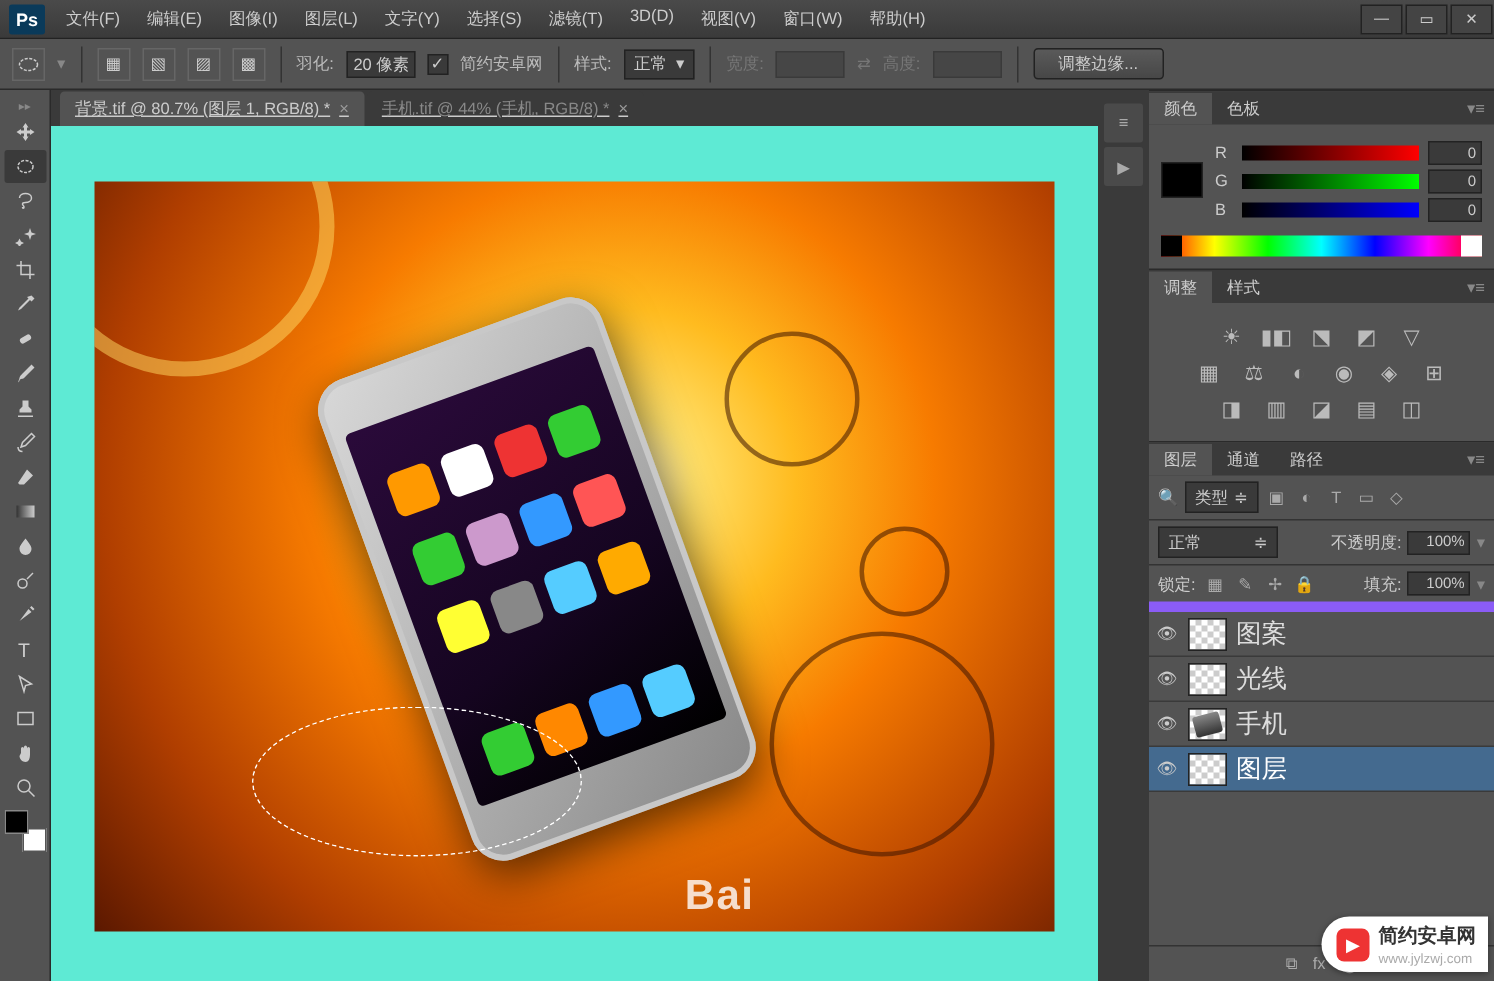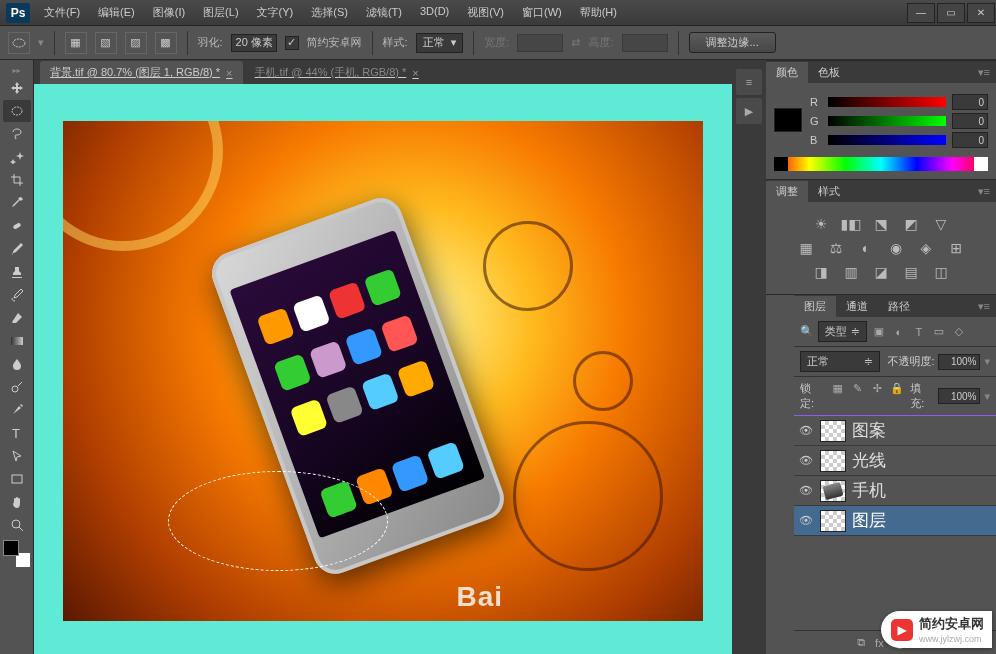--- a/index.html
+++ b/index.html
@@ -64,28 +64,28 @@
 .rgb-slider.g { background: linear-gradient(to right,#000,#0f0); }
 .rgb-slider.b { background: linear-gradient(to right,#000,#00f); }
 .rgb-val { width: 36px; height: 16px; background: #3a3a3a; border: 1px solid #222; color: #ccc; font-size: 10px; text-align: right; padding: 0 3px; }
 .spectrum { height: 14px; margin: 6px 0 2px; background: linear-gradient(to right, #f00,#ff0,#0f0,#0ff,#00f,#f0f,#f00); position: relative; }
 .spectrum::before { content:''; position:absolute; left:0; top:0; width:14px; height:14px; background:#000; }
 .spectrum::after { content:''; position:absolute; right:0; top:0; width:14px; height:14px; background:#fff; }
 .adjust-panel { padding: 6px 8px; }
 .adjust-title { color: #ccc; margin-bottom: 6px; }
 .adjust-row { display: flex; justify-content: center; gap: 12px; margin: 8px 0; }
 .adj-ic { width: 18px; height: 16px; color: #bbb; display: flex; align-items: center; justify-content: center; font-size: 14px; }
-.layers-panel { flex: 1; display: flex; flex-direction: column; padding-left: 28px; }
+.layers-panel { flex: 1; display: flex; flex-direction: column; }
 .layers-top { padding: 4px 6px; display: flex; align-items: center; gap: 4px; border-bottom: 1px solid #333; }
 .kind-dd { background: #3a3a3a; border: 1px solid #222; padding: 2px 6px; display: flex; align-items: center; gap: 4px; color: #ccc; }
 .filter-ic { width: 16px; height: 16px; color: #aaa; display: flex; align-items: center; justify-content: center; }
 .layers-opts { padding: 4px 6px; display: flex; align-items: center; gap: 6px; border-bottom: 1px solid #333; }
 .opacity-box { margin-left: auto; display: flex; align-items: center; gap: 4px; }
 .pct-input { background: #3a3a3a; border: 1px solid #222; color: #ccc; width: 42px; height: 16px; font-size: 10px; text-align: right; padding: 0 3px; }
-.layers-lock { padding: 4px 6px; display: flex; gap: 6px; border-bottom: 1px solid #8b5cf6; }
+.layers-lock { padding: 4px 6px; display: flex; align-items: center; gap: 6px; border-bottom: 7px solid #8b5cf6; }
 .lock-ic { width: 14px; height: 14px; color: #aaa; display: flex; align-items: center; justify-content: center; font-size: 11px; }
 .layer-list { flex: 1; overflow: auto; }
 .layer-row { height: 30px; display: flex; align-items: center; border-bottom: 1px solid #3a3a3a; padding: 0 4px; gap: 6px; }
 .layer-row.selected { background: #446a8f; color: #fff; }
 .eye { width: 16px; color: #ccc; text-align: center; }
 .layer-thumb { width: 26px; height: 22px; background: repeating-conic-gradient(#ccc 0 25%, #fff 0 50%) 0 0/8px 8px; border: 1px solid #222; position: relative; }
 .layer-thumb.phone-th::after { content:''; position:absolute; inset:3px; background:linear-gradient(#888,#333); border-radius:2px; transform:rotate(-15deg); }
 .layer-name { flex: 1; color: #ddd; font-size: 17px; }
 .layer-row.selected .layer-name { color: #fff; }
 .layers-bottom { height: 24px; display: flex; align-items: center; justify-content: flex-end; gap: 10px; padding: 0 8px; border-top: 1px solid #333; color: #aaa; }

